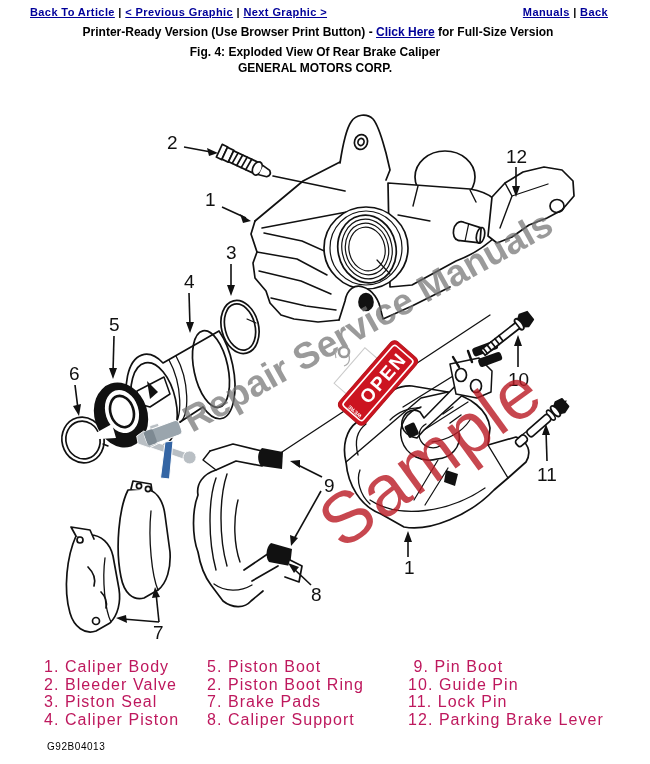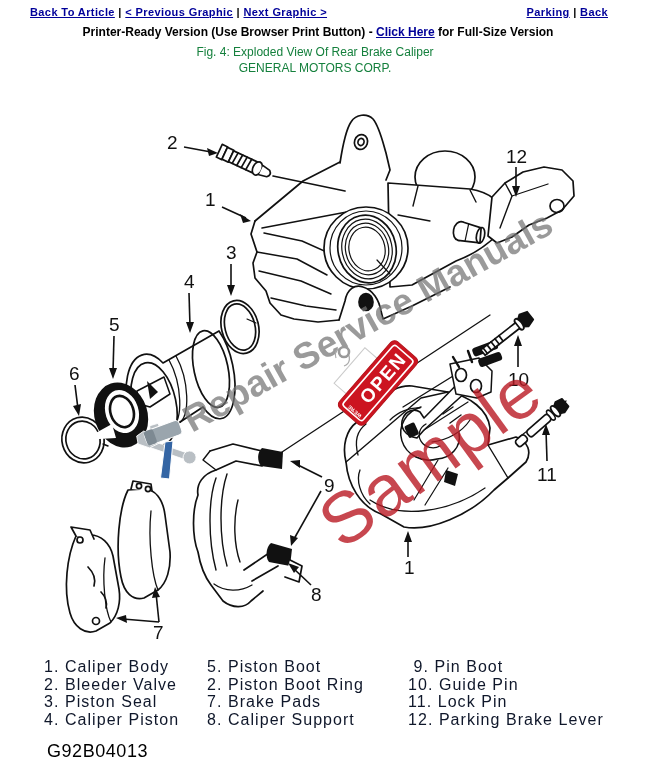--- a/index.html
+++ b/index.html
@@ -1,44 +1,44 @@
 <!DOCTYPE html>
 <html><head>
 <meta charset="utf-8">
 <style>
 html,body{margin:0;padding:0;background:#fff;}
 body{width:650px;height:764px;position:relative;overflow:hidden;font-family:"Liberation Sans",sans-serif;}
 .abs{position:absolute;}
 a{color:#000099;}
 .nav{font-size:11px;font-weight:bold;color:#000;letter-spacing:0.4px;}
 .ttl{font-size:12px;font-weight:bold;color:#000;white-space:nowrap;}
-.fig{font-size:12px;font-weight:normal;color:#15803d;}
-.leg{font-size:16px;line-height:17.6px;letter-spacing:1.05px;color:#0f172a;white-space:pre;}
+.fig{font-size:12px;font-weight:bold;color:#000000;}
+.leg{font-size:16px;line-height:17.6px;letter-spacing:1.05px;color:#be185d;white-space:pre;}
 </style>
 </head>
 <body>
 <div class="abs nav" style="left:30px;top:6px;"><a href="#">Back To Article</a> <span>|</span> <a href="#">&lt; Previous Graphic</a> <span>|</span> <a href="#">Next Graphic &gt;</a></div>
-<div class="abs nav" style="right:42px;top:6px;"><a href="#">Parking</a> <span>|</span> <a href="#">Back</a></div>
+<div class="abs nav" style="right:42px;top:6px;"><a href="#">Manuals</a> <span>|</span> <a href="#">Back</a></div>
 <div class="abs ttl" style="left:318px;top:25px;transform:translateX(-50%);">Printer-Ready Version (Use Browser Print Button) - <a href="#">Click Here</a> for Full-Size Version</div>
 <div class="abs fig" style="left:315px;top:45px;transform:translateX(-50%);">Fig. 4: Exploded View Of Rear Brake Caliper</div>
 <div class="abs fig" style="left:315px;top:61px;font-size:12px;transform:translateX(-50%);">GENERAL MOTORS CORP.</div>
 
 <div class="abs leg" style="left:44px;top:658px;">1. Caliper Body
 2. Bleeder Valve
 3. Piston Seal
 4. Caliper Piston</div>
 <div class="abs leg" style="left:207px;top:658px;">5. Piston Boot
 2. Piston Boot Ring
 7. Brake Pads
 8. Caliper Support</div>
 <div class="abs leg" style="left:408px;top:658px;">&nbsp;9. Pin Boot
 10. Guide Pin
 11. Lock Pin
 12. Parking Brake Lever</div>
-<div class="abs" style="left:47px;top:741px;font-size:18px;letter-spacing:0.55px;color:#000;">G92B04013</div>
+<div class="abs" style="left:47px;top:741px;font-size:10px;letter-spacing:0.55px;color:#000;">G92B04013</div>
 
 <svg class="abs" style="left:0;top:0;" width="650" height="764" viewBox="0 0 650 764">
 
 <g id="art" stroke="#111" stroke-width="1.7" fill="none" stroke-linecap="round" stroke-linejoin="round">
 
 <line x1="279" y1="454" x2="490" y2="315" stroke-width="1.3"></line>
 <line x1="566" y1="401" x2="448" y2="492" stroke-width="1.3"></line>
 
 <g transform="translate(222,152) rotate(25)">
   <rect x="-3" y="-7" width="6" height="14" fill="#fff"></rect>

